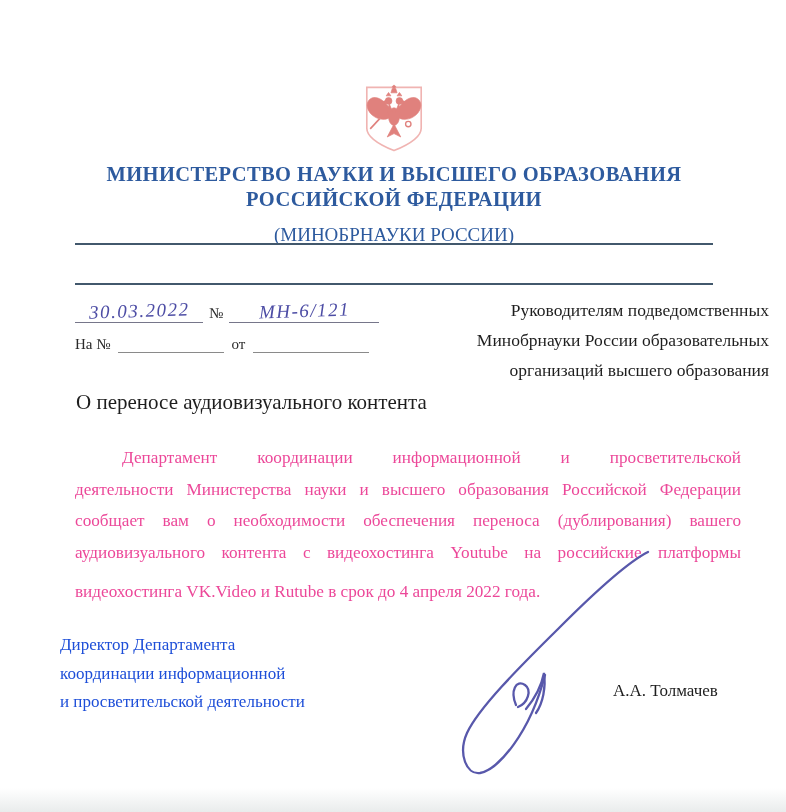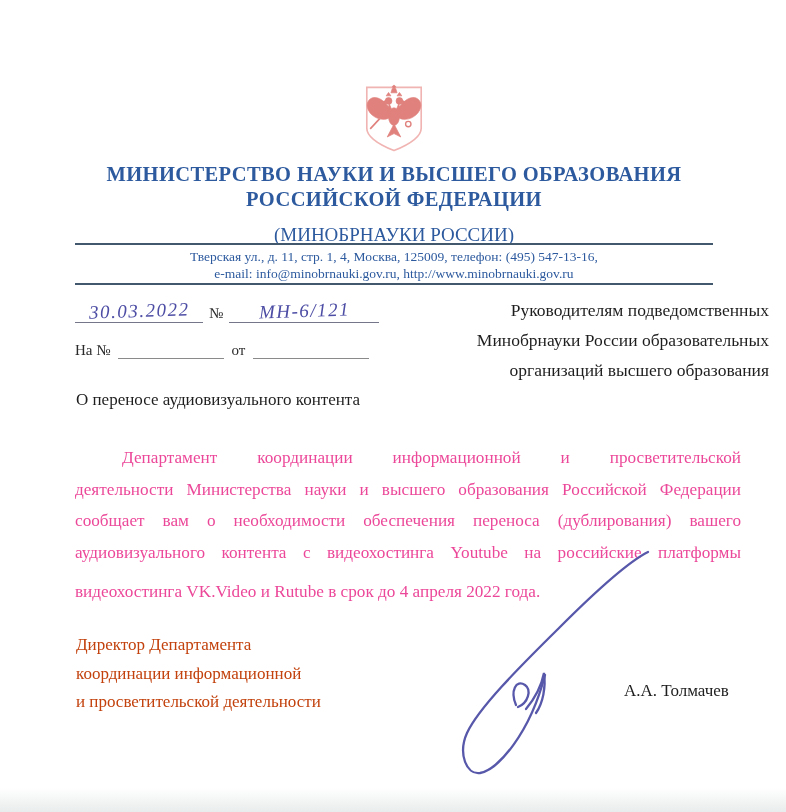--- a/index.html
+++ b/index.html
@@ -21,36 +21,36 @@
   .address { position:absolute; top:249px; left:75px; width:638px; text-align:center; color:#2d5a9e; font-size:13.5px; line-height:16.5px; }
 
   
   .ref { position:absolute; top:300px; left:75px; width:330px; }
   .ref-line1 { display:flex; align-items:flex-end; height:23px; }
   .hw-field { display:inline-block; text-align:center; border-bottom:1.4px solid #76768a; }
   .hw-field.date-f { width:128px; }
   .hw-field.num-f { width:150px; }
   .hw { display:inline-block; font-style:italic; color:#4d4da5; font-size:19px; letter-spacing:1.5px; transform:rotate(-2deg); white-space:nowrap; }
   .num-sign { margin:0 6px; font-size:15px; color:#2a2a2a; padding-bottom:1px; }
-  .ref-line2 { margin-top:19px; display:flex; align-items:flex-end; font-size:15px; color:#2a2a2a; }
+  .ref-line2 { margin-top:13px; display:flex; align-items:flex-end; font-size:15px; color:#2a2a2a; }
   .blank { display:inline-block; border-bottom:1.3px solid #8a8a8a; height:15px; }
   .blank1 { width:106px; margin:0 8px 0 7px; }
   .blank2 { width:116px; margin-left:8px; }
 
   .recipient { position:absolute; top:295px; left:419px; width:350px; font-size:17.5px; line-height:30px; color:#1e1e1e;text-align:right; }
 
-  .subject { position:absolute; top:390px; left:76px; font-size:17px; color:#1e1e1e; }
+  .subject { position:absolute; top:390px; left:76px; font-size:21px; color:#1e1e1e; }
 
   .body-text { position:absolute; top:442px; left:75px; width:666px; font-size:17.2px; color:#ec4899; }
   .body-line { line-height:31.5px; text-align:justify; text-align-last:justify; }
   .body-line.first { text-indent:47px; }
   .body-line.last { text-align:left; text-align-last:left;margin-top:8px; }
 
-  .sig-position { position:absolute; top:631px; left:76px; font-size:17px; line-height:28.5px; color:#c2410c; }
-  .sig-name { position:absolute; top:681px; left:613px; font-size:17px; color:#1e1e1e;margin-left:11px; }
+  .sig-position { position:absolute; top:631px; left:60px; font-size:17px; line-height:28.5px; color:#1d4ed8; }
+  .sig-name { position:absolute; top:681px; left:613px; font-size:17px; color:#1e1e1e; }
   .signature { position:absolute; top:545px; left:450px; width:215px; height:240px; }
 
   .bottom-fade { position:absolute; bottom:0; left:0; width:786px; height:24px;
     background:linear-gradient(180deg, rgba(233,236,236,0) 0%, #e9ecec 100%); }
 </style>
 </head>
 <body>
 
 <div class="page">
 
@@ -79,24 +79,20 @@
         </g>
       </svg>
     </span>
     <div class="ministry-line">МИНИСТЕРСТВО НАУКИ И ВЫСШЕГО ОБРАЗОВАНИЯ</div>
     <div class="ministry-line">РОССИЙСКОЙ ФЕДЕРАЦИИ</div>
     <div class="ministry-short">(МИНОБРНАУКИ РОССИИ)</div>
   </header>
 
   <div class="rule rule-top"></div>
 
-  <div class="address">
-    <div>Тверская ул., д. 11, стр. 1, 4, Москва, 125009, телефон: (495) 547-13-16,</div>
-    <div>e-mail: info@minobrnauki.gov.ru, http://www.minobrnauki.gov.ru</div>
-  </div>
 
   <div class="rule rule-bottom"></div>
 
   <div class="ref">
     <div class="ref-line1">
       <span class="hw-field date-f">
         <span class="hw">30.03.2022</span>
       </span>
       <span class="num-sign">№</span>
       <span class="hw-field num-f">

